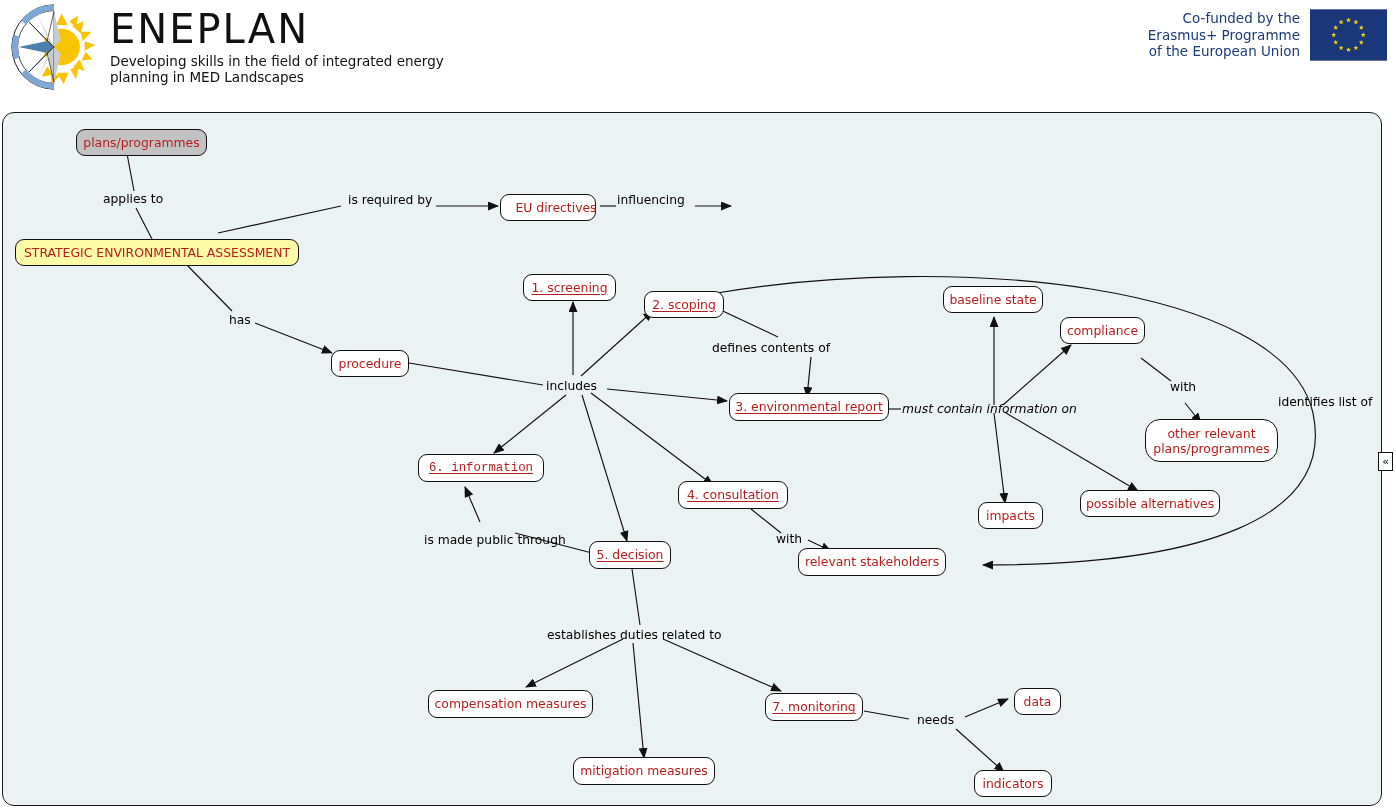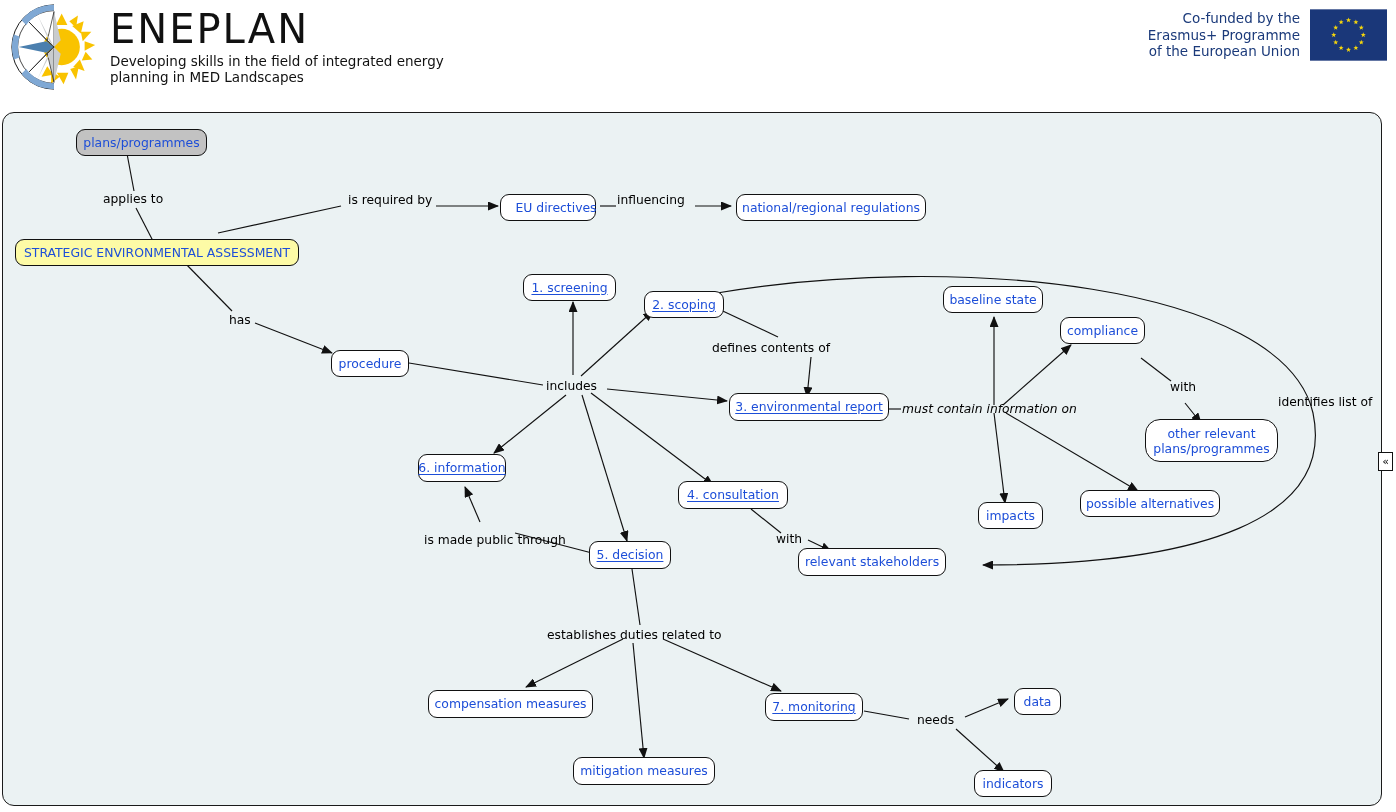--- a/index.html
+++ b/index.html
@@ -36,21 +36,21 @@
     box-sizing:border-box;overflow:visible;
   }
   #edges{position:absolute;left:0;top:0;width:1380px;height:694px;}
 
   
   .node{
     position:absolute;box-sizing:border-box;
     background:#ffffff;border:1.3px solid #111;border-radius:9px;
     display:flex;align-items:center;justify-content:center;
     text-align:center;line-height:14px;
-    font-size:12.4px;color:#1d4ed8;white-space:nowrap;
+    font-size:12.4px;color:#b91c1c;white-space:nowrap;
     padding:0 8px;
   }
   .node.grey{background:#c2c2c2;}
   .node.yellow{background:#fdfba6;}
   .node.linked .lbl{text-decoration:underline;text-underline-offset:2px;}
   .node.wrap{white-space:normal;line-height:15px;border-radius:15px;}
   .node .lbl{display:inline-block;}
 
   
   .elabel{
@@ -214,23 +214,20 @@
   </div>
 
   <div class="node yellow" style="left:12px;top:126px;width:284px;height:27px;">
     <span class="lbl">STRATEGIC ENVIRONMENTAL ASSESSMENT</span>
   </div>
 
   <div class="node" style="left:497px;top:81px;width:96px;height:27px;padding-left:24px;">
     <span class="lbl">EU directives</span>
   </div>
 
-  <div class="node" style="left:733px;top:81px;width:190px;height:27px;">
-    <span class="lbl">national/regional regulations</span>
-  </div>
 
   <div class="node" style="left:328px;top:237px;width:78px;height:27px;">
     <span class="lbl">procedure</span>
   </div>
 
   <div class="node linked" style="left:520px;top:161px;width:93px;height:27px;">
     <span class="lbl">1. screening</span>
   </div>
 
   <div class="node linked" style="left:641px;top:178px;width:80px;height:27px;">
@@ -242,21 +239,21 @@
   </div>
 
   <div class="node linked" style="left:675px;top:368px;width:110px;height:28px;">
     <span class="lbl">4. consultation</span>
   </div>
 
   <div class="node linked" style="left:586px;top:428px;width:82px;height:28px;">
     <span class="lbl">5. decision</span>
   </div>
 
-  <div class="node linked" style="left:415px;top:341px;width:88px;height:28px;">
+  <div class="node linked" style="left:415px;top:341px;width:126px;height:28px;font-family:Liberation Mono, monospace;">
     <span class="lbl">6. information</span>
   </div>
 
   <div class="node linked" style="left:762px;top:580px;width:98px;height:28px;">
     <span class="lbl">7. monitoring</span>
   </div>
 
   <div class="node" style="left:940px;top:173px;width:100px;height:27px;">
     <span class="lbl">baseline state</span>
   </div>

